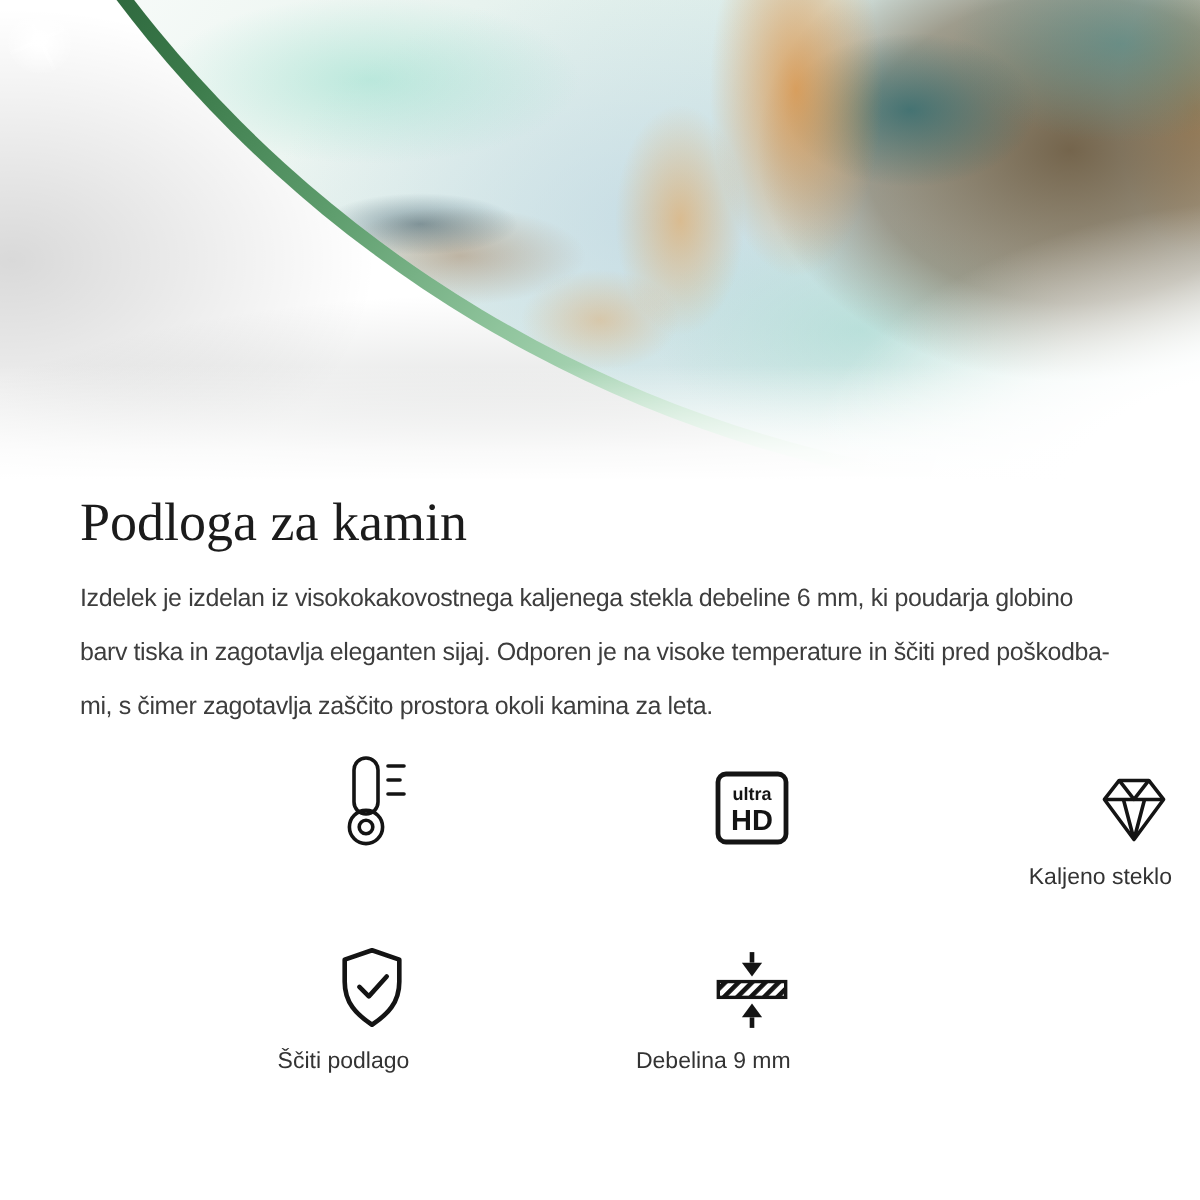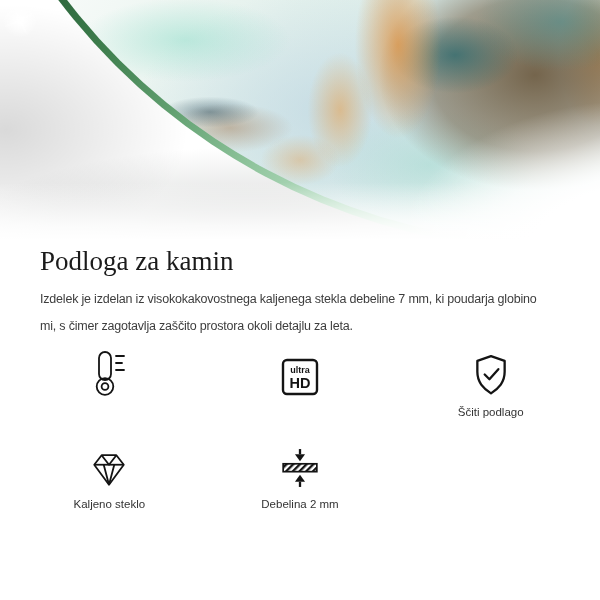--- a/index.html
+++ b/index.html
@@ -66,21 +66,21 @@
   .desc{
     margin:8px 0 0 0;font-size:12.5px;letter-spacing:-0.2px;line-height:27px;color:#3d3d3d;
   }
   .desc div{white-space:nowrap;}
 
   
   .features{
     margin-top:10px;padding:0 14px;margin-left:-40px;margin-right:-40px;
     display:grid;grid-template-columns:repeat(3,1fr);row-gap:22px;
   }
-  .feature{display:flex;flex-direction:column;align-items:center;}
+  .feature{display:flex;flex-direction:column;align-items:flex-end;}
   .icon-box{height:46px;display:flex;align-items:flex-end;justify-content:center;}
   .feature-label{margin-top:9px;font-size:11.5px;color:#333333;line-height:15px;}
   svg{display:block;}
 </style>
 </head>
 <body>
 
 <div class="page">
 
   <div class="photo">
@@ -90,22 +90,23 @@
     <div class="sparkle"></div>
     <div class="photo-fade"></div>
   </div>
 
   <div class="content">
     <h1 class="title">
       <span>Podloga za kamin</span><br>
     </h1>
 
     <div class="desc">
-      <div>Izdelek je izdelan iz visokokakovostnega kaljenega stekla debeline 7 mm, ki poudarja globino</div>
-      <div>mi, s čimer zagotavlja zaščito prostora okoli detajlu za leta.</div>
+      <div>Izdelek je izdelan iz visokokakovostnega kaljenega stekla debeline 6 mm, ki poudarja globino</div>
+      <div>barv tiska in zagotavlja eleganten sijaj. Odporen je na visoke temperature in ščiti pred poškodba-</div>
+      <div>mi, s čimer zagotavlja zaščito prostora okoli kamina za leta.</div>
     </div>
 
     <div class="features">
 
       <div class="feature">
         <div class="icon-box">
           <svg width="36" height="46" viewBox="0 0 36 46" fill="none" stroke="#141414" stroke-width="1.8" stroke-linecap="round">
             <rect x="8" y="2" width="12" height="28" rx="6"></rect>
             <circle cx="14" cy="36.5" r="8.3"></circle>
             <circle cx="14" cy="36.5" r="3.4"></circle>
@@ -121,54 +122,54 @@
           <svg width="38" height="38" viewBox="0 0 38 38" fill="none">
             <rect x="2" y="2" width="34" height="34" rx="4" stroke="#141414" stroke-width="2.4"></rect>
             <text x="19" y="15" text-anchor="middle" fill="#141414" stroke="none" font-family="Liberation Sans, DejaVu Sans, sans-serif" font-size="9" font-weight="bold">ultra</text>
             <text x="19" y="30" text-anchor="middle" fill="#141414" stroke="none" font-family="Liberation Sans, DejaVu Sans, sans-serif" font-size="14.5" font-weight="bold">HD</text>
           </svg>
         </div>
       </div>
 
       <div class="feature">
         <div class="icon-box">
-          <svg width="38" height="42" viewBox="0 0 36 40" fill="none" stroke="#141414" stroke-width="2.2" stroke-linecap="round" stroke-linejoin="round">
-            <path d="M18 2 L31 6.5 V17 C31 27 25.5 32.5 18 37.5 C10.5 32.5 5 27 5 17 V6.5 Z"></path>
-            <path d="M12 19.5 L16.5 24 L25 14.5"></path>
-          </svg>
-        </div>
-        <div class="feature-label">Ščiti podlago</div>
-      </div>
-
-      <div class="feature">
-        <div class="icon-box">
           <svg width="38" height="36" viewBox="0 0 36 34" fill="none" stroke="#141414" stroke-width="1.7" stroke-linejoin="round">
             <path d="M4 12 L11 3 H25 L32 12 L18 31 Z"></path>
             <path d="M4 12 H32"></path>
             <path d="M11 3 L18 12 L25 3"></path>
             <path d="M13 12 L18 31 M23 12 L18 31"></path>
           </svg>
         </div>
         <div class="feature-label">Kaljeno steklo</div>
+      </div>
+
+      <div class="feature">
+        <div class="icon-box">
+          <svg width="38" height="42" viewBox="0 0 36 40" fill="none" stroke="#141414" stroke-width="2.2" stroke-linecap="round" stroke-linejoin="round">
+            <path d="M18 2 L31 6.5 V17 C31 27 25.5 32.5 18 37.5 C10.5 32.5 5 27 5 17 V6.5 Z"></path>
+            <path d="M12 19.5 L16.5 24 L25 14.5"></path>
+          </svg>
+        </div>
+        <div class="feature-label">Ščiti podlago</div>
       </div>
 
 
       <div class="feature">
         <div class="icon-box">
           <svg width="38" height="40" viewBox="0 0 36 38" fill="none">
             <defs>
               <pattern id="hatchp" patternUnits="userSpaceOnUse" width="4.5" height="4.5" patternTransform="rotate(45 0 0)">
                 <rect x="0" y="0" width="2.2" height="4.5" fill="#141414"></rect>
               </pattern>
             </defs>
             <rect x="2" y="15" width="32" height="7.5" fill="url(#hatchp)" stroke="#141414" stroke-width="1.6"></rect>
             <path d="M18 1 V6" stroke="#141414" stroke-width="2.2"></path>
             <polygon points="13.2,6 22.8,6 18,12.6" fill="#141414"></polygon>
             <path d="M18 37 V32" stroke="#141414" stroke-width="2.2"></path>
             <polygon points="13.2,32 22.8,32 18,25.4" fill="#141414"></polygon>
           </svg>
         </div>
-        <div class="feature-label">Debelina 2 mm</div>
+        <div class="feature-label">Debelina 9 mm</div>
       </div>
 
     </div>
   </div>
 </div>
 
 </body></html>

